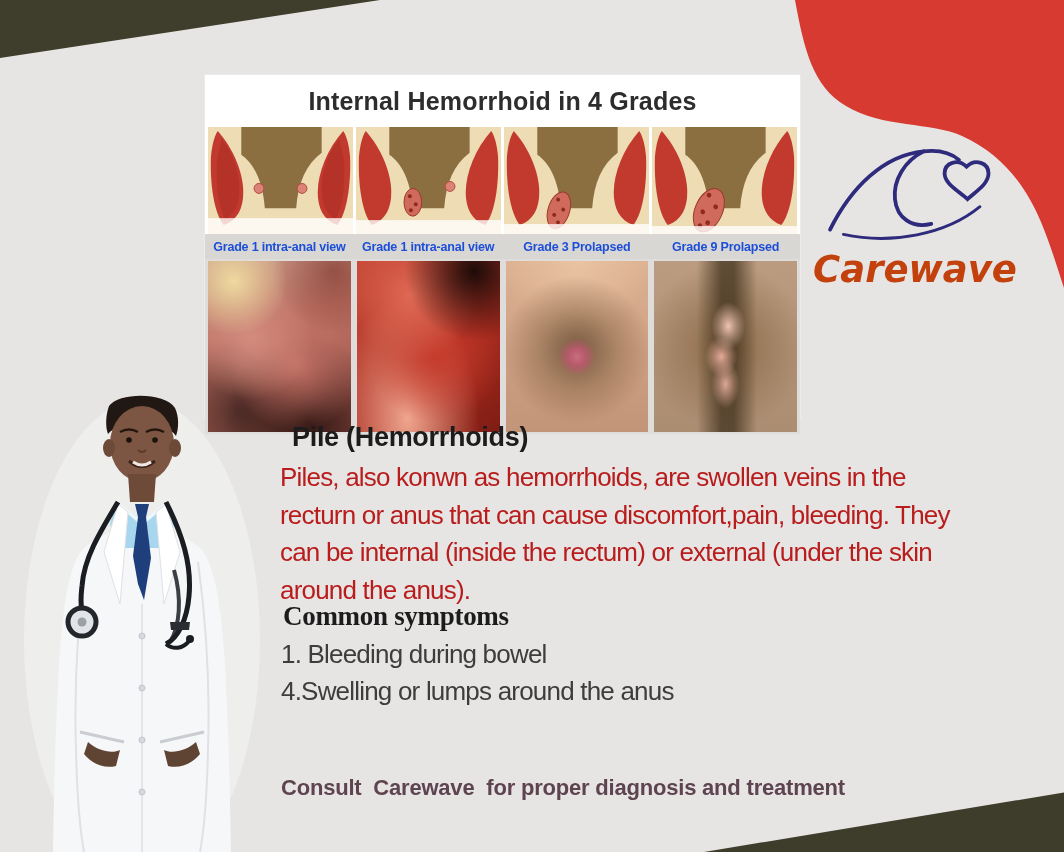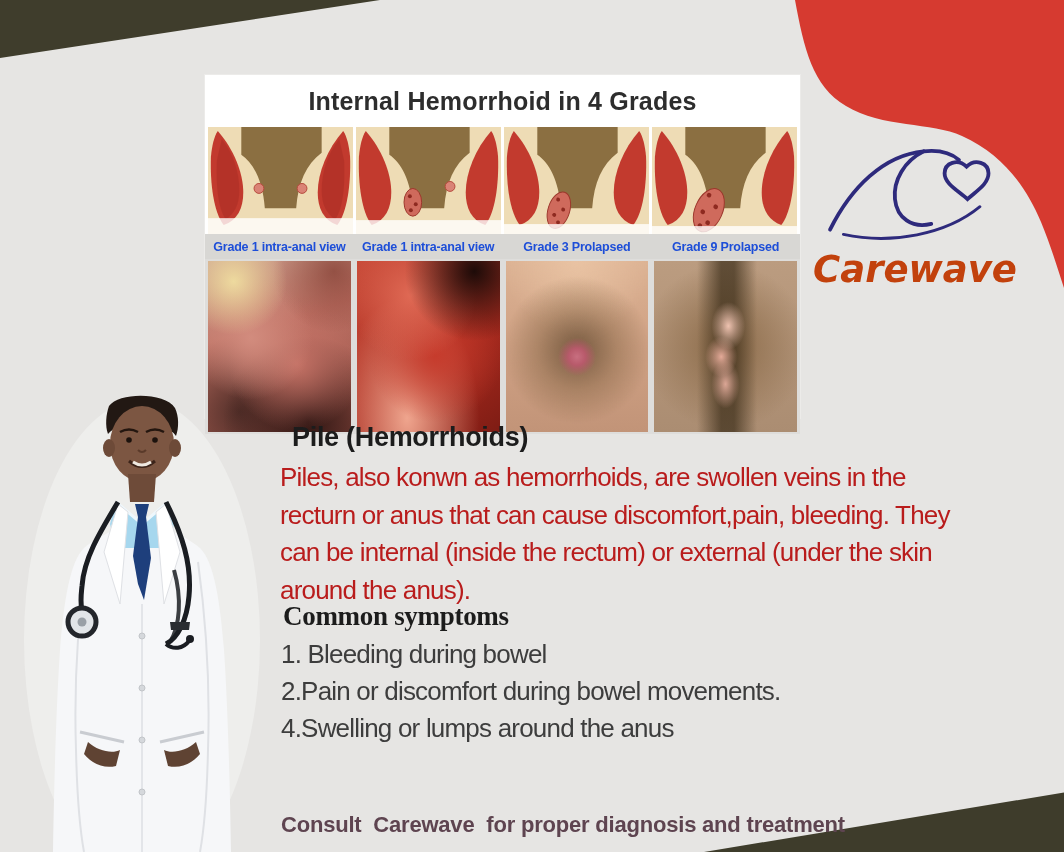--- a/index.html
+++ b/index.html
@@ -69,21 +69,21 @@
   
   .txt{color:#3a3a3a;}
   .pile-heading{position:absolute;left:292px;top:422px;font-size:27px;
     font-weight:bold;color:#1c1c1c;letter-spacing:-.3px;}
   .description{position:absolute;left:280px;top:459px;width:706px;
     font-size:26px;line-height:37.5px;letter-spacing:-.8px;color:#b91c1c;}
   .symptoms-heading{position:absolute;left:283px;top:601px;font-size:27px;
     font-weight:bold;color:#1c1c1c;letter-spacing:-.3px;font-family:Liberation Serif, serif;}
   .symptoms{position:absolute;left:281px;top:636px;width:700px;}
   .symptom{font-size:26px;line-height:37px;letter-spacing:-.8px;color:#3d3d3d;}
-  .consult{position:absolute;left:281px;top:812px;font-size:22px;
+  .consult{position:absolute;left:281px;top:775px;font-size:22px;
     color:#5e4450;font-weight:bold;letter-spacing:-.2px;white-space:pre;}
 </style>
 </head>
 <body>
 
 <div class="corner-olive-tl"></div>
 <div class="corner-olive-br"></div>
 <svg class="blob-red-tr" viewBox="0 0 274 292">
   <path d="M5,0 C14,48 22,86 56,106 C92,128 142,122 172,136 C212,154 236,186 251,222 C261,246 268,270 274,288 L274,0 Z" fill="#d63a30"></path>
 </svg>
@@ -232,16 +232,15 @@
   <path d="M172,352 c-10,9 -24,12 -32,8 l4,16 c12,3 24,-2 32,-12 Z" fill="#5f4333"></path>
 
   <path d="M146,232 L166,232 L165,240 L147,240 Z" fill="#2a2d31"></path>
 </svg>
 
 <div class="pile-heading txt">Pile (Hemorrhoids)</div>
 <div class="description txt">Piles, also konwn as hemorrhoids, are swollen veins in the recturn or anus that can cause discomfort,pain, bleeding. They can be internal (inside the rectum) or external (under the skin around the anus).</div>
 <div class="symptoms-heading txt">Common symptoms</div>
 <div class="symptoms">
   <div class="symptom">1. Bleeding during bowel</div>
-  <div class="symptom">2.Pain or discomfort during bowel movements.</div>
   <div class="symptom">4.Swelling or lumps around the anus</div>
 </div>
 <div class="consult">Consult  Carewave  for proper diagnosis and treatment</div>
 
 </body></html>

